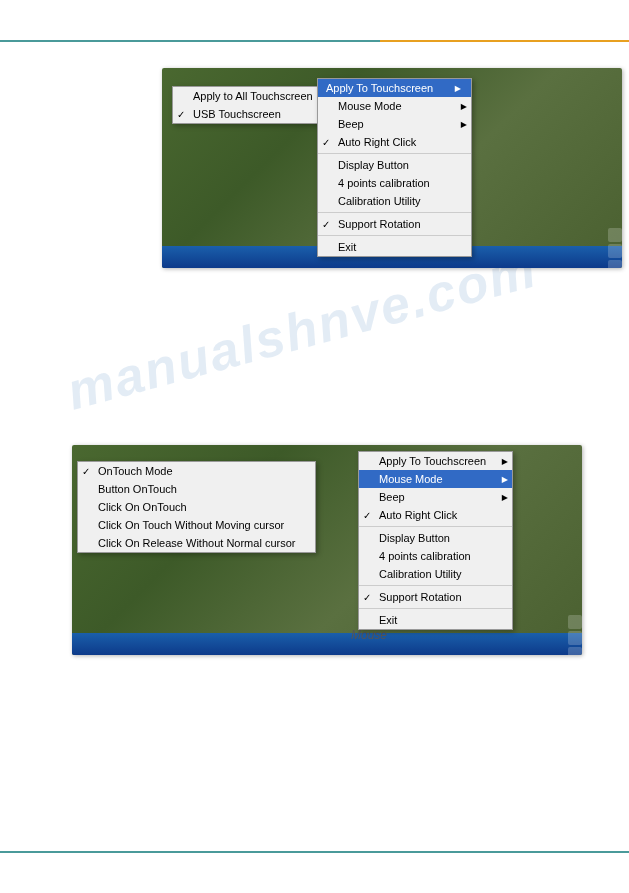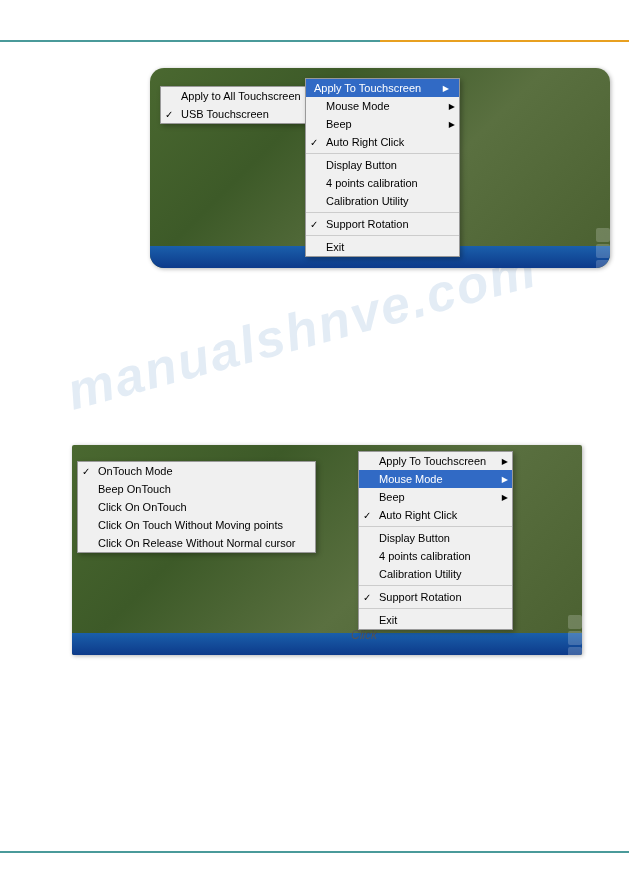--- a/index.html
+++ b/index.html
@@ -170,21 +170,21 @@
 </head>
 <body>
 
 <div class="top-border">
   <div class="top-border-blue"></div>
   <div class="top-border-orange"></div>
 </div>
 
 <div class="watermark">manualshnve.com</div>
 
-<div class="screenshot-area" style="left:150px; top:68px; width:460px; height:200px;border-radius:14px;">
+<div class="screenshot-area" style="left:162px; top:68px; width:460px; height:200px;">
   <div class="screenshot-bg">
 
     <div style="position:absolute; left:10px; top:18px;">
       <div class="context-menu" style="min-width:150px;">
         <div class="context-menu-item">Apply to All Touchscreen</div>
         <div class="context-menu-item checked">USB Touchscreen</div>
       </div>
     </div>
 
     <div style="position:absolute; left:155px; top:10px;">
@@ -216,23 +216,23 @@
     </div>
   </div>
 </div>
 
 <div class="screenshot-area" style="left:72px; top:445px; width:510px; height:210px;">
   <div class="screenshot-bg">
 
     <div style="position:absolute; left:5px; top:16px;">
       <div class="context-menu" style="min-width:210px;">
         <div class="context-menu-item checked">OnTouch Mode</div>
-        <div class="context-menu-item">Beep OnTouch</div>
+        <div class="context-menu-item">Button OnTouch</div>
         <div class="context-menu-item">Click On OnTouch</div>
-        <div class="context-menu-item">Click On Touch Without Moving points</div>
+        <div class="context-menu-item">Click On Touch Without Moving cursor</div>
         <div class="context-menu-item">Click On Release Without Normal cursor</div>
       </div>
     </div>
 
     <div style="position:absolute; left:286px; top:6px;">
       <div class="context-menu" style="min-width:155px;">
         <div class="context-menu-item has-arrow">Apply To Touchscreen</div>
         <div class="context-menu-item highlighted has-arrow">Mouse Mode</div>
         <div class="context-menu-item has-arrow">Beep</div>
         <div class="context-menu-item checked">Auto Right Click</div>
@@ -251,17 +251,17 @@
       <div class="taskbar-right">
         <div class="taskbar-icon"></div>
         <div class="taskbar-icon"></div>
         <div class="taskbar-icon"></div>
         <div class="taskbar-time">11:21 AM</div>
       </div>
     </div>
   </div>
 </div>
 
-<div style="position:absolute; left:351px; top:628px; font-size:12px; color:#555; font-style:italic;">Click</div>
+<div style="position:absolute; left:351px; top:628px; font-size:12px; color:#555; font-style:italic;">Mouse</div>
 
 <div class="bottom-border">
   <div class="bottom-border-blue"></div>
 </div>
 
 </body></html>

